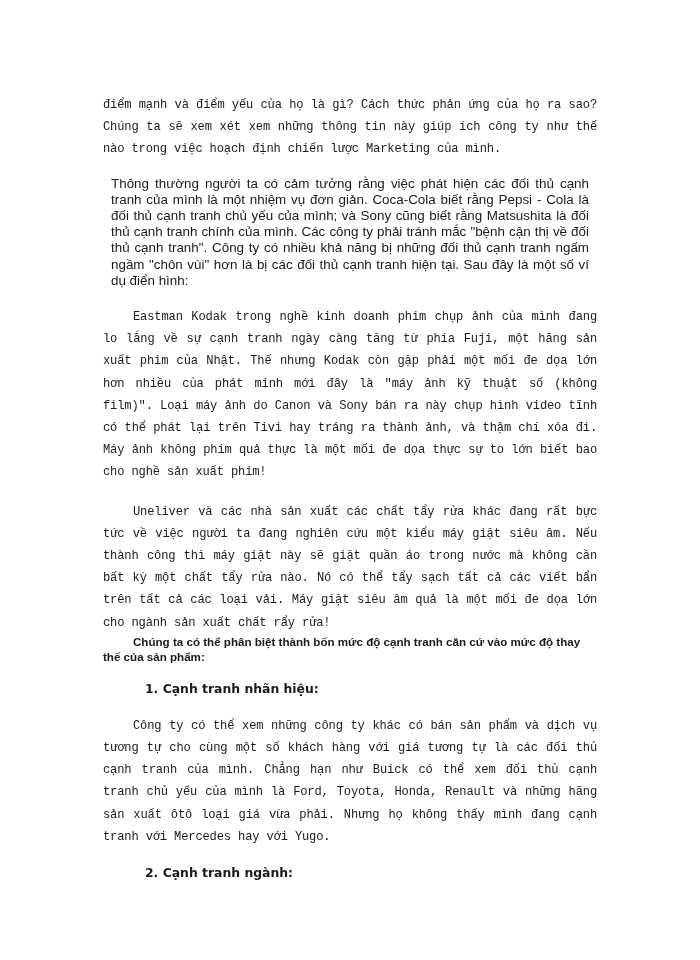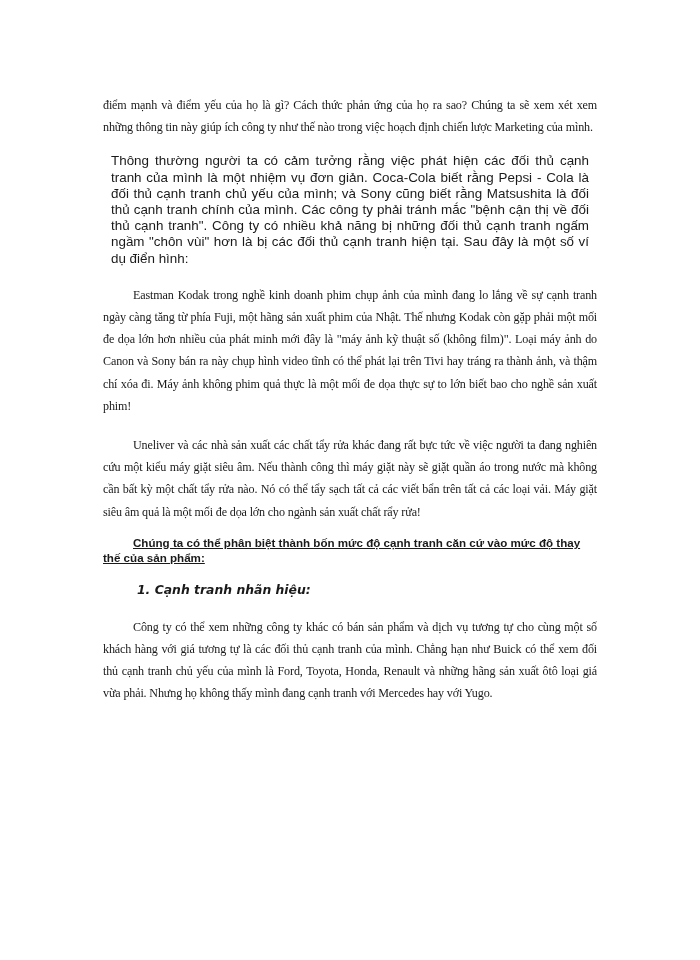--- a/index.html
+++ b/index.html
@@ -1,19 +1,19 @@
 <!DOCTYPE html>
 <html><head>
 <meta charset="utf-8">
 <style>
   html, body { margin: 0; padding: 0; background: #ffffff; }
   body { width: 700px; height: 960px; position: relative; overflow: hidden; }
   .page { position: absolute; left: 103px; top: 94px; width: 494px; color: #1a1a1a; }
   .p-verdana {
-    font-family: Liberation Serif, serif;
+    font-family: Liberation Mono, monospace;
     font-size: 12.1px;
     line-height: 22.2px;
     text-align: justify;
     letter-spacing: -0.15px;
     margin: 0;
   }
   .p-arial {
     font-family: "Liberation Sans", sans-serif;
     font-size: 13.4px;
     line-height: 16.2px;
@@ -24,39 +24,39 @@
     font-family: "Liberation Sans", sans-serif;
     font-weight: bold;
     font-size: 11.6px;
     line-height: 15px;
     margin: 0;
   }
   .indent { text-indent: 30px; }
   .sub-h {
     font-family: "DejaVu Sans", sans-serif;
     font-weight: bold;
-    font-style: italic;
     font-size: 12.4px;
     line-height: 18px;
-    margin: 4px;
+    margin: 12px;
     padding-left: 30px;
   }
 </style>
 </head>
 <body>
 
 <div class="page">
   <p class="p-verdana">điểm mạnh và điểm yếu của họ là gì? Cách thức phản ứng của họ ra sao? Chúng ta sẽ xem xét xem những thông tin này giúp ích công ty như thế nào trong việc hoạch định chiến lược Marketing của mình.</p>
 
 
   <p class="p-arial" style="margin-top:15px;">Thông thường người ta có cảm tưởng rằng việc phát hiện các đối thủ cạnh tranh của mình là một nhiệm vụ đơn giản. Coca-Cola biết rằng Pepsi - Cola là đối thủ cạnh tranh chủ yếu của mình; và Sony cũng biết rằng Matsushita là đối thủ cạnh tranh chính của mình. Các công ty phải tránh mắc "bệnh cận thị về đối thủ cạnh tranh". Công ty có nhiều khả năng bị những đối thủ cạnh tranh ngấm ngầm "chôn vùi" hơn là bị các đối thủ cạnh tranh hiện tại. Sau đây là một số ví dụ điển hình:</p>
 
   <p class="p-verdana indent" style="margin-top:17px;">Eastman Kodak trong nghề kinh doanh phim chụp ảnh của mình đang lo lắng về sự cạnh tranh ngày càng tăng từ phía Fuji, một hãng sản xuất phim của Nhật. Thế nhưng Kodak còn gặp phải một mối đe dọa lớn hơn nhiều của phát minh mới đây là "máy ảnh kỹ thuật số (không film)". Loại máy ảnh do Canon và Sony bán ra này chụp hình video tĩnh có thể phát lại trên Tivi hay tráng ra thành ảnh, và thậm chí xóa đi. Máy ảnh không phim quả thực là một mối đe dọa thực sự to lớn biết bao cho nghề sản xuất phim!</p>
 
   <p class="p-verdana indent" style="margin-top:17px;">Uneliver và các nhà sản xuất các chất tẩy rửa khác đang rất bực tức về việc người ta đang nghiên cứu một kiểu máy giặt siêu âm. Nếu thành công thì máy giặt này sẽ giặt quần áo trong nước mà không cần bất kỳ một chất tẩy rửa nào. Nó có thể tẩy sạch tất cả các viết bẩn trên tất cả các loại vải. Máy giặt siêu âm quả là một mối đe dọa lớn cho ngành sản xuất chất rẩy rửa!</p>
 
-  <p class="h-bold indent" style="margin-top:12px;text-decoration:underline;">Chúng ta có thể phân biệt thành bốn mức độ cạnh tranh căn cứ vào mức độ thay thế của sản phẩm:</p>
+  <p class="h-bold indent" style="margin-top:0;">Chúng ta có thể phân biệt thành bốn mức độ cạnh tranh căn cứ vào mức độ thay thế của sản phẩm:</p>
 
   <p class="sub-h" style="margin-top:16px;">1. Cạnh tranh nhãn hiệu:</p>
 
   <p class="p-verdana indent" style="margin-top:17px;">Công ty có thể xem những công ty khác có bán sản phẩm và dịch vụ tương tự cho cùng một số khách hàng với giá tương tự là các đối thủ cạnh tranh của mình. Chẳng hạn như Buick có thể xem đối thủ cạnh tranh chủ yếu của mình là Ford, Toyota, Honda, Renault và những hãng sản xuất ôtô loại giá vừa phải. Nhưng họ không thấy mình đang cạnh tranh với Mercedes hay với Yugo.</p>
 
+  <p class="sub-h" style="margin-top:16px;">2. Cạnh tranh ngành:</p>
 </div>
 
 </body></html>

